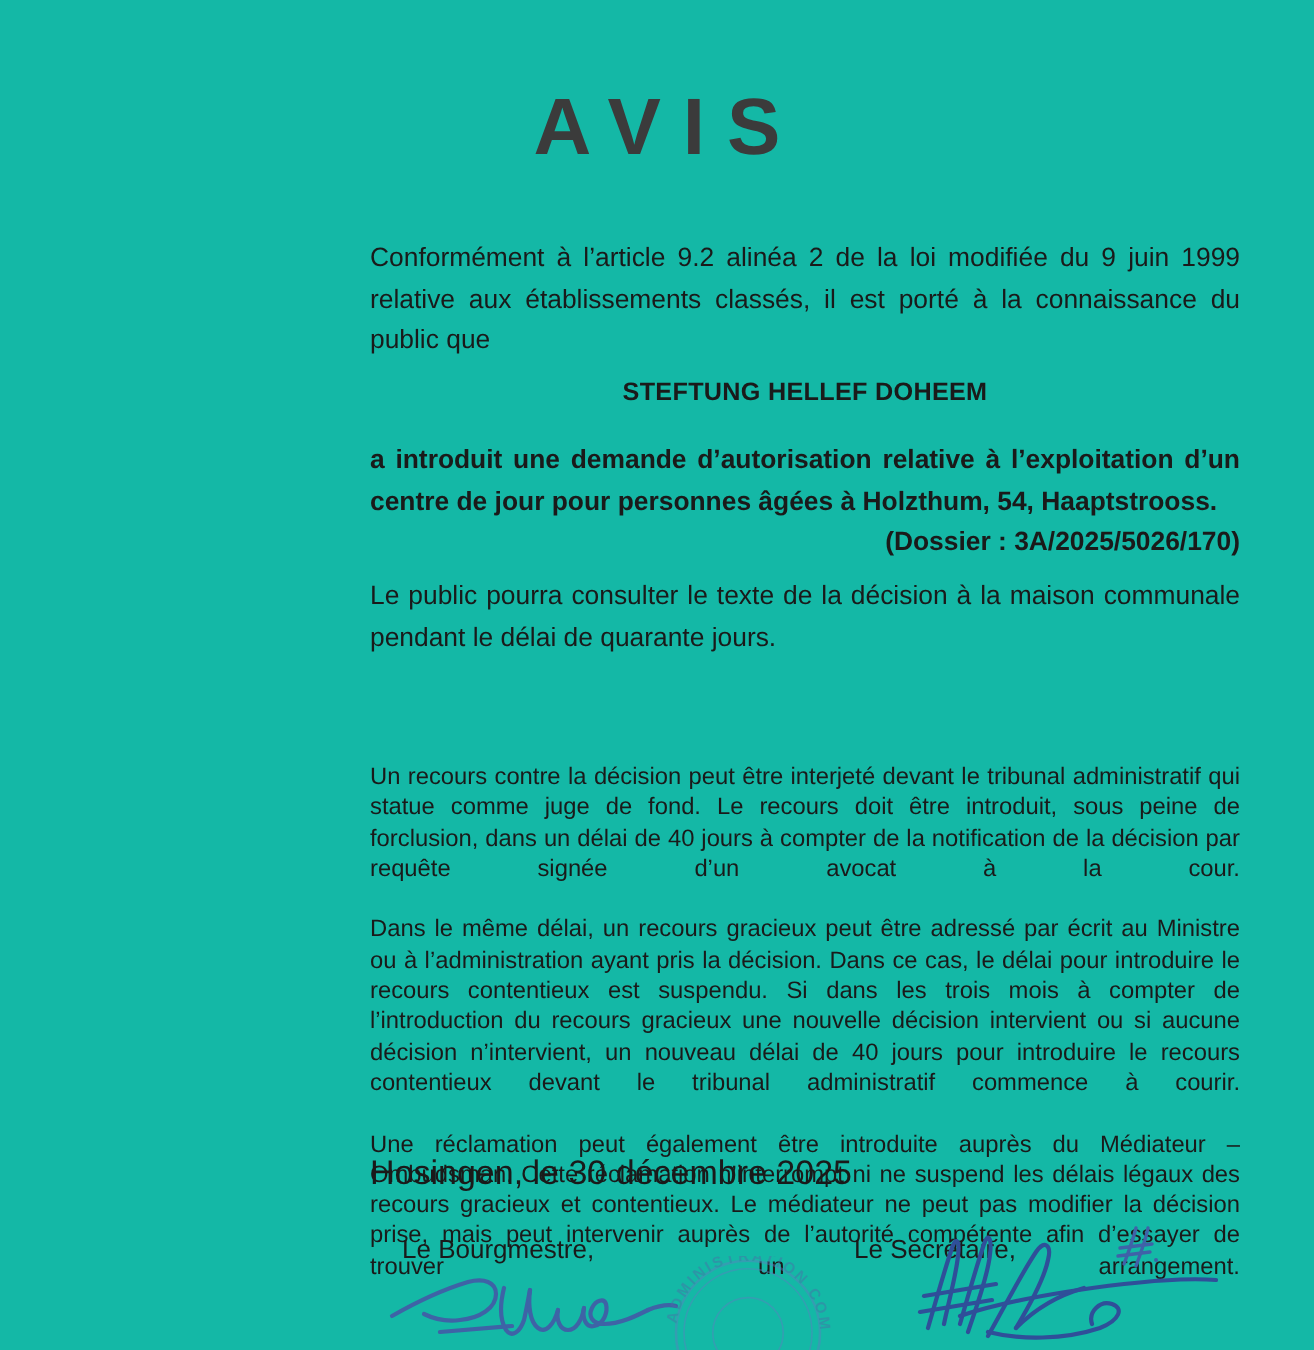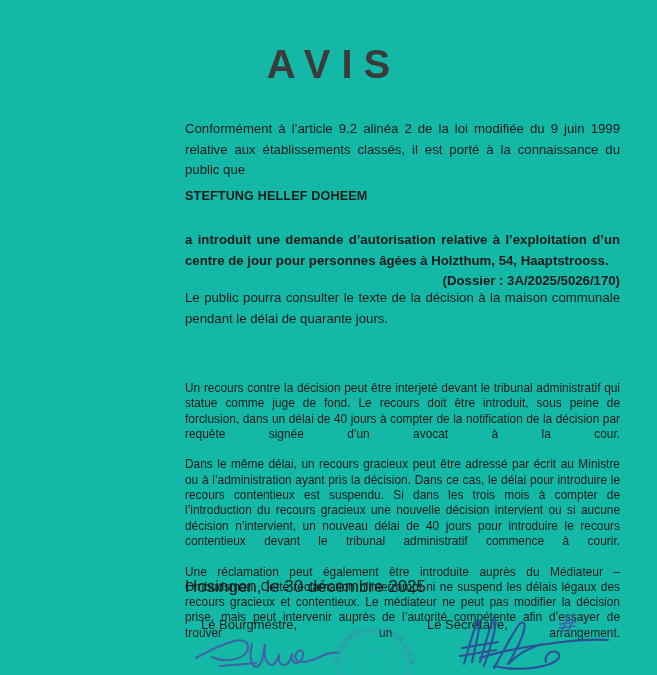--- a/index.html
+++ b/index.html
@@ -53,32 +53,31 @@
     line-height: 20.5px;
     text-align: justify;
     text-justify: inter-word;
   }
 
   .org-name {
     top: 187px;
     font-size: 12.6px;
     font-weight: bold;
     letter-spacing: 0.15px;
-    text-align: left;
+    text-align: center;
     line-height: 18px;
   }
 
   .demande {
     top: 220px;
     font-size: 13.2px;
     font-weight: bold;
     line-height: 20.5px;
     text-align: justify;
     text-justify: inter-word;
-    margin-top: 10px;
   }
   .demande .lastline {
     text-align: right;
   }
 
   .consult {
     top: 288px;
     font-size: 13.2px;
     line-height: 20.5px;
     text-align: justify;

